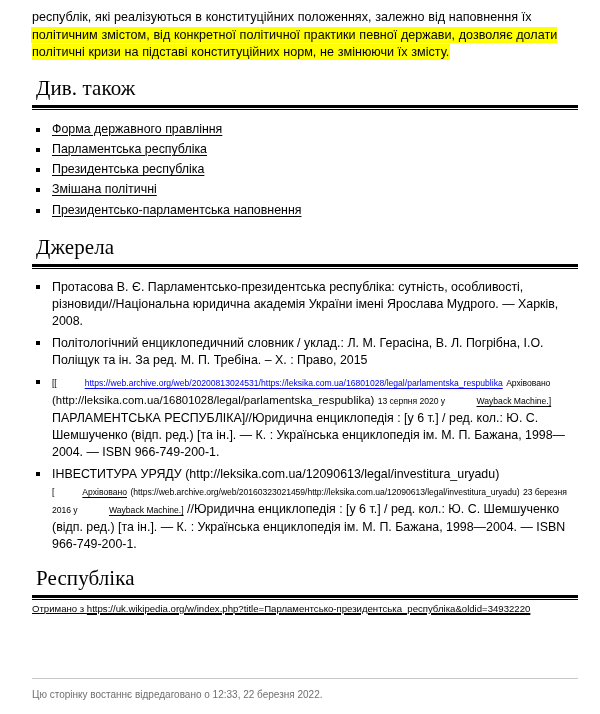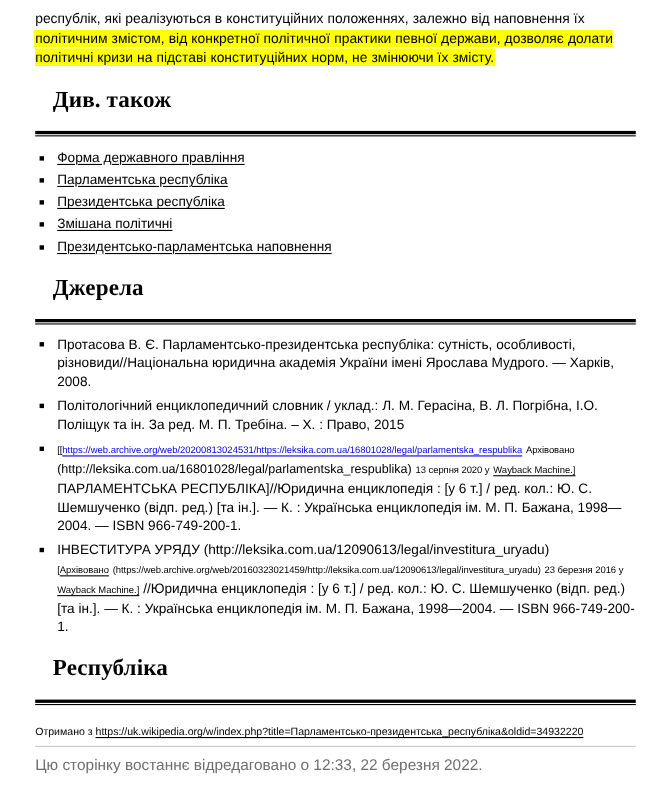--- a/index.html
+++ b/index.html
@@ -39,24 +39,24 @@
     word-spacing: 0.2px;
   }
   .lead .hl {
     background: #ffff00;
     box-shadow: 0 0 0 1px #ffff00;
   }
 
   
   .section-heading {
     font-family: "Liberation Serif", serif;
-    font-weight: bold;
+    font-weight: normal;
     font-size: 21px;
     line-height: 24px;
-    margin: 16px;
+    margin: 4px;
     padding: 0 0 1px 0;
     letter-spacing: 0.1px;
   }
   .heading-rule {
     border: 0;
     border-top: 3px solid #000;
     border-bottom: 1px solid #000;
     height: 1px;
     margin: 2px 0 0 0;
     padding: 0;
@@ -105,20 +105,21 @@
 
   .tiny {
     font-size: 8.6px;
     line-height: 13.5px;
     letter-spacing: -0.05px;
   }
   .tiny-u {
     font-size: 8.6px;
     text-decoration: underline;
     text-underline-offset: 1.5px;
+    margin-left: 28px;
   }
   .mid {
     font-size: 11.4px;
   }
 
   
   .retrieved {
     font-size: 9.6px;
     line-height: 13.4px;
     margin: 0;
@@ -135,21 +136,21 @@
     height: 0;
     border: 0;
     border-top: 1px solid #c8c8c8;
     margin: 0;
   }
   .footer-text {
     position: absolute;
     left: 32px;
     top: 688px;
     width: 546px;
-    font-size: 14px;
+    font-size: 10px;
     line-height: 14px;
     color: #6f6f6f;
     margin: 0;
   }
 </style>
 </head>
 <body>
 
 <div class="page">
   <div class="content">
@@ -204,19 +205,19 @@
         <span class="wlink">//Юридична енциклопедія</span><span> : [у 6 т.] / ред. кол.: </span><span class="wlink">Ю. С. Шемшученко</span><span> (відп. ред.) [та ін.]. — </span><span class="wlink">К.</span><span class="wlink"> : Українська енциклопедія ім. М. П. Бажана</span><span>, 1998—2004. — </span><span class="wlink">ISBN 966-749-200-1</span><span>.</span>
       </li>
 
     </ul>
 
     <div class="heading-block" style="margin-top:13px;">
       <h2 class="section-heading">Республіка</h2>
       <hr class="heading-rule">
     </div>
 
-    <p class="retrieved" style="margin-top:18px;"><span>Отримано з </span><a class="wlink" href="#">https://uk.wikipedia.org/w/index.php?title=Парламентсько-президентська_республіка&amp;oldid=34932220</a></p>
+    <p class="retrieved" style="margin-top:2px;text-decoration:underline;"><span>Отримано з </span><a class="wlink" href="#">https://uk.wikipedia.org/w/index.php?title=Парламентсько-президентська_республіка&amp;oldid=34932220</a></p>
 
   </div>
 
   <hr class="footer-rule">
   <p class="footer-text">Цю сторінку востаннє відредаговано о 12:33, 22 березня 2022.</p>
 </div>
 
 </body></html>

